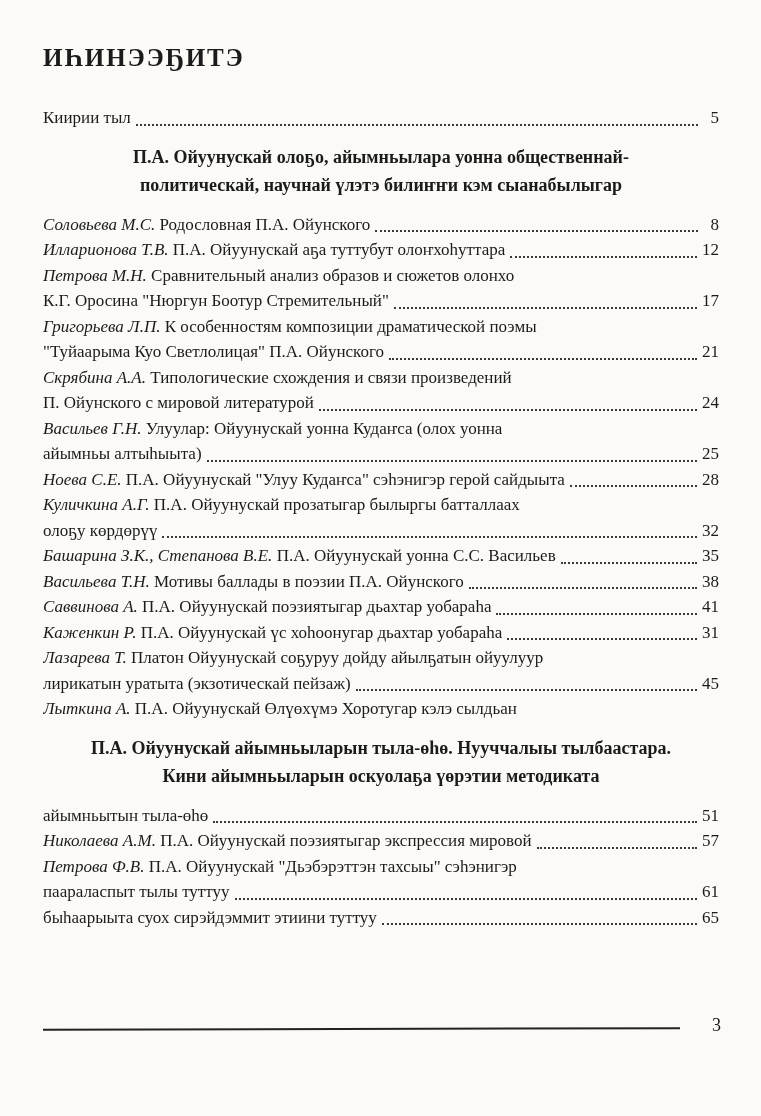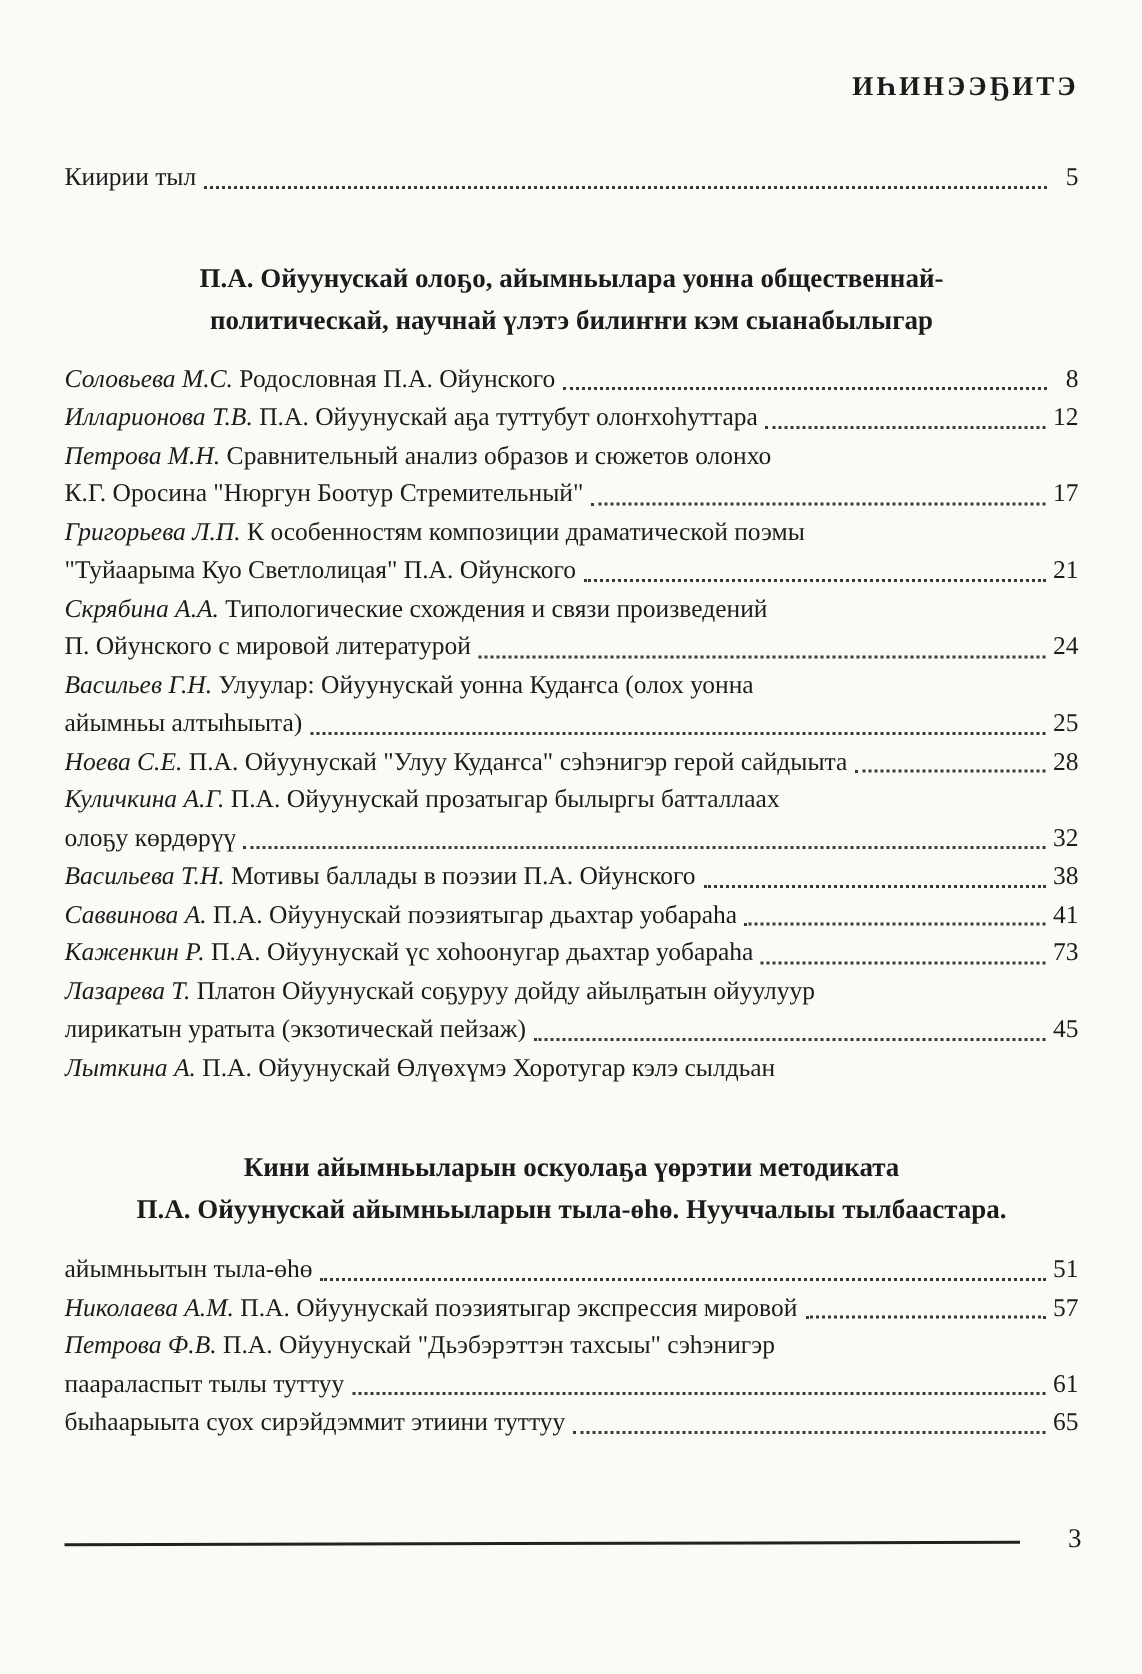--- a/index.html
+++ b/index.html
@@ -17,22 +17,22 @@
   }
   .page {
     position: relative;
     width: 100%;
     height: 100%;
     padding: 42px 42px 0 43px;
     box-sizing: border-box;
   }
   .doc-title {
     margin: 0;
-    text-align: right;
-    font-size: 18px;
+    text-align: left;
+    font-size: 25px;
     font-weight: 700;
     letter-spacing: 2px;
     line-height: 31px;
   }
   .toc { margin-top: 32px; }
   .row {
     display: flex;
     align-items: flex-start;
     font-size: 17px;
     line-height: 25.5px;
@@ -47,21 +47,21 @@
     border-bottom: 2px dotted #3a3a3a;
     margin: 0 5px 5px 5px;
     align-self: flex-end;
   }
   .pg { flex: 0 0 auto; text-align: right; min-width: 16px; }
   .sec-heading {
     text-align: center;
     font-weight: 700;
     font-size: 18px;
     line-height: 28px;
-    margin-top: 40px;
+    margin-top: 12px;
     margin-bottom: 13px;
   }
   .sec-heading:first-of-type { margin-top: 25px; }
   .entries { margin-top: 12px; }
   .intro-row { margin-bottom: 0; }
   .footer {
     position: absolute;
     left: 43px;
     right: 40px;
     top: 1014px;
@@ -142,49 +142,54 @@
         </div>
         <div class="row">
           <span class="entry-text"><i class="author">Куличкина А.Г.</i><span>П.А. Ойуунускай прозатыгар былыргы батталлаах</span></span>
         </div>
         <div class="row">
           <span class="entry-text"><i class="author"></i><span>олоҕу көрдөрүү</span></span>
           <span class="dots"></span>
           <span class="pg">32</span>
         </div>
         <div class="row">
+          <span class="entry-text"><i class="author">Башарина З.К., Степанова В.Е.</i><span>П.А. Ойуунускай уонна С.С. Васильев</span></span>
+          <span class="dots"></span>
+          <span class="pg">35</span>
+        </div>
+        <div class="row">
           <span class="entry-text"><i class="author">Васильева Т.Н.</i><span>Мотивы баллады в поэзии П.А. Ойунского</span></span>
           <span class="dots"></span>
           <span class="pg">38</span>
         </div>
         <div class="row">
           <span class="entry-text"><i class="author">Саввинова А.</i><span>П.А. Ойуунускай поэзиятыгар дьахтар уобараһа</span></span>
           <span class="dots"></span>
           <span class="pg">41</span>
         </div>
         <div class="row">
           <span class="entry-text"><i class="author">Каженкин Р.</i><span>П.А. Ойуунускай үс хоһоонугар дьахтар уобараһа</span></span>
           <span class="dots"></span>
-          <span class="pg">73</span>
+          <span class="pg">31</span>
         </div>
         <div class="row">
           <span class="entry-text"><i class="author">Лазарева Т.</i><span>Платон Ойуунускай соҕуруу дойду айылҕатын ойуулуур</span></span>
         </div>
         <div class="row">
           <span class="entry-text"><i class="author"></i><span>лирикатын уратыта (экзотическай пейзаж)</span></span>
           <span class="dots"></span>
           <span class="pg">45</span>
         </div>
         <div class="row">
           <span class="entry-text"><i class="author">Лыткина А.</i><span>П.А. Ойуунускай Өлүөхүмэ Хоротугар кэлэ сылдьан</span></span>
         </div>
       </div>
       <div class="sec-heading">
+        <div>П.А. Ойуунускай айымньыларын тыла-өһө. Нууччалыы тылбаастара.</div>
         <div>Кини айымньыларын оскуолаҕа үөрэтии методиката</div>
-        <div>П.А. Ойуунускай айымньыларын тыла-өһө. Нууччалыы тылбаастара.</div>
       </div>
       <div class="entries">
         <div class="row">
           <span class="entry-text"><i class="author"></i><span>айымньытын тыла-өһө</span></span>
           <span class="dots"></span>
           <span class="pg">51</span>
         </div>
         <div class="row">
           <span class="entry-text"><i class="author">Николаева А.М.</i><span>П.А. Ойуунускай поэзиятыгар экспрессия мировой</span></span>
           <span class="dots"></span>

